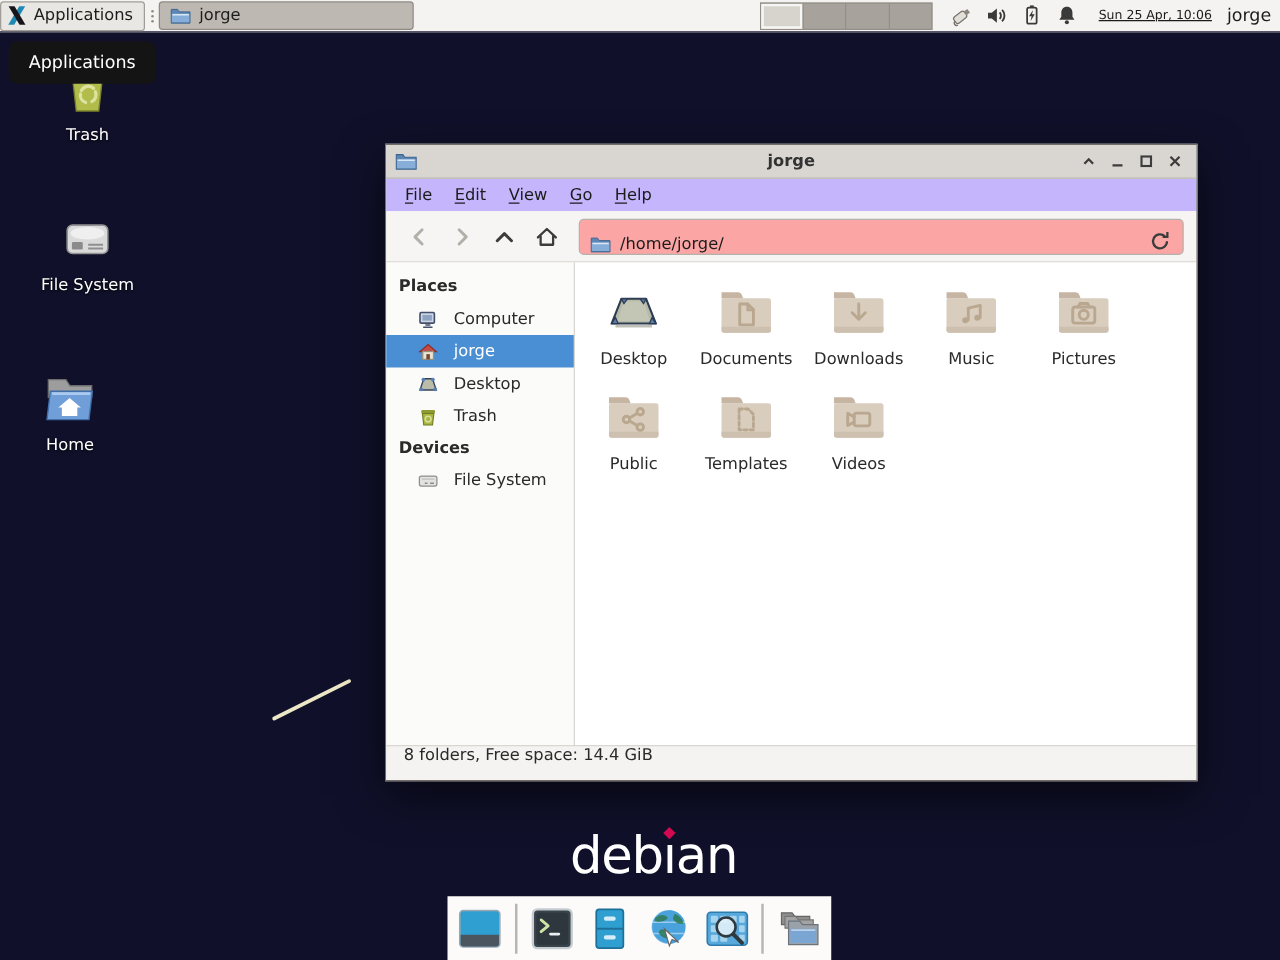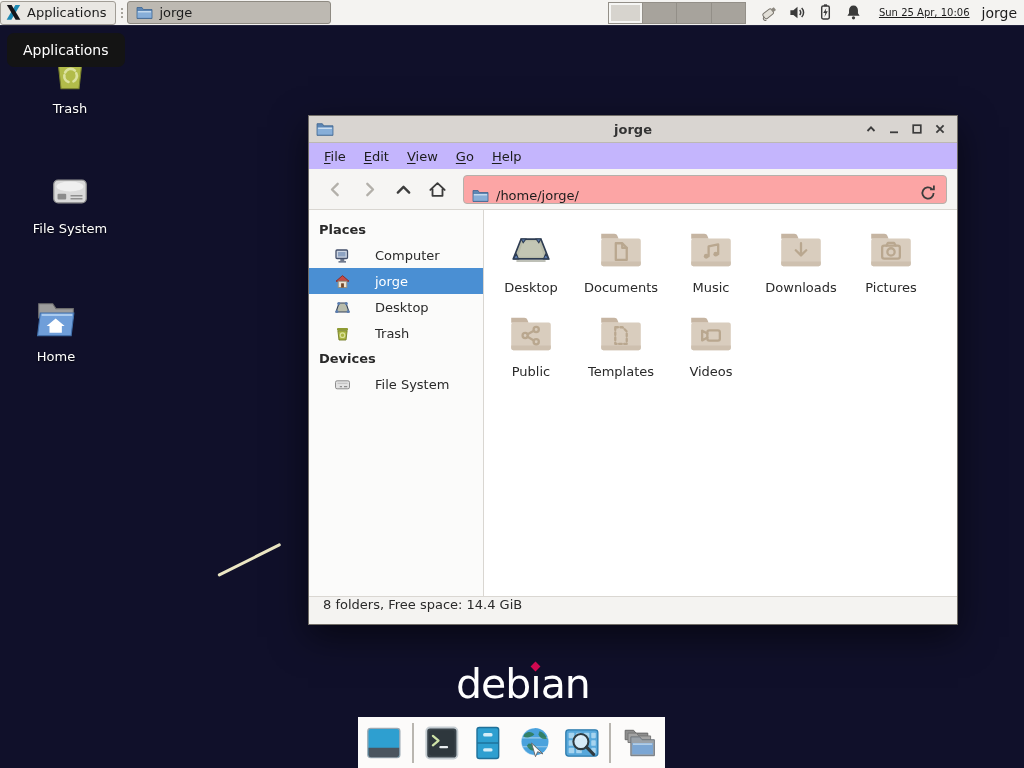--- a/index.html
+++ b/index.html
@@ -69,23 +69,23 @@
   #toolbar { height:41px; background:#f6f5f3; border-bottom:1px solid #d9d6d1; display:flex;
              align-items:center; padding:0 10px; gap:2px; flex:0 0 auto; }
   .tb-btn { width:32px; height:30px; display:flex; align-items:center; justify-content:center; border-radius:3px; }
   .tb-btn .icon { width:21px; height:21px; }
   #location-bar { flex:1; height:29px; margin-left:8px; background:#fca5a5; border:1px solid #b5b1ab;
                   border-radius:4px; display:flex; align-items:flex-end; padding:0 8px; gap:7px; }
   #location-bar .icon.loc { width:17px; height:15px; }
   #reload-btn { margin-left:auto; width:20px; height:20px; }
 
   #win-body { flex:1; display:flex; min-height:0; }
-  #sidebar { width:175px; background:#fbfbfa; border-right:1px solid #d9d6d1; padding-top:7px; }
+  #sidebar { width:151px; background:#fbfbfa; border-right:1px solid #d9d6d1; padding-top:7px; }
   .sb-header { font-weight:bold; padding:5px 10px 5px 10px; color:#2a2a2a; }
-  .sb-item { height:26px; display:flex; align-items:center; gap:24px; padding-left:25px; color:#2a2a2a; }
+  .sb-item { height:26px; display:flex; align-items:center; gap:12px; padding-left:25px; color:#2a2a2a; }
   .sb-item .icon { width:17px; height:17px; flex:0 0 auto; }
   .sb-item.sel { background:#4a8fd3; color:#fff; }
   #iconview { flex:1; background:#fff; padding:15px 0 0 2px; display:flex; flex-wrap:wrap;
               align-content:flex-start; }
   .file-item { width:90px; margin-bottom:14px; display:flex; flex-direction:column; align-items:center; }
   .file-item .icon { width:50px; height:50px; }
   .file-item .lbl { margin-top:5px; font-size:13px; color:#2a2a2a; }
   #statusbar { height:28px; background:#f4f3f1; border-top:1px solid #dad7d2; display:flex;
                padding-left:14px; color:#2a2a2a; flex:0 0 auto; }
 
@@ -381,40 +381,40 @@
           </span>
           <span class="lbl">Documents</span>
         </div>
         <div class="file-item">
           <span class="icon">
             <svg viewBox="0 0 48 48">
               <path d="M5 8.5 h12.5 c1.6 0 2.6 .7 3.1 2 l1.1 2.7 H5 Z" fill="#c6b5a2"></path>
               <rect x="5" y="13" width="38" height="26.5" rx="2" fill="#d9cdbe"></rect>
               <path d="M5 35 h38 v2.5 a2 2 0 0 1 -2 2 H7 a2 2 0 0 1 -2 -2 Z" fill="#cec0af"></path>
               <g fill="none" stroke="#b9a78f" stroke-width="2.2" stroke-linecap="round" stroke-linejoin="round">
+                <path d="M24 17.5 V28.5 M19 24.2 l5 5 5 -5"></path>
+              </g>
+            </svg>
+          </span>
+          <span class="lbl">Downloads</span>
+        </div>
+        <div class="file-item">
+          <span class="icon">
+            <svg viewBox="0 0 48 48">
+              <path d="M5 8.5 h12.5 c1.6 0 2.6 .7 3.1 2 l1.1 2.7 H5 Z" fill="#c6b5a2"></path>
+              <rect x="5" y="13" width="38" height="26.5" rx="2" fill="#d9cdbe"></rect>
+              <path d="M5 35 h38 v2.5 a2 2 0 0 1 -2 2 H7 a2 2 0 0 1 -2 -2 Z" fill="#cec0af"></path>
+              <g fill="none" stroke="#b9a78f" stroke-width="2.2" stroke-linecap="round" stroke-linejoin="round">
                 <circle cx="19.4" cy="30" r="2.3" fill="#b9a78f" stroke="none"></circle>
                 <circle cx="28.6" cy="28" r="2.3" fill="#b9a78f" stroke="none"></circle>
                 <path d="M21.7 30 V20.6 l9.2 -2 V28"></path>
               </g>
             </svg>
           </span>
           <span class="lbl">Music</span>
-        </div>
-        <div class="file-item">
-          <span class="icon">
-            <svg viewBox="0 0 48 48">
-              <path d="M5 8.5 h12.5 c1.6 0 2.6 .7 3.1 2 l1.1 2.7 H5 Z" fill="#c6b5a2"></path>
-              <rect x="5" y="13" width="38" height="26.5" rx="2" fill="#d9cdbe"></rect>
-              <path d="M5 35 h38 v2.5 a2 2 0 0 1 -2 2 H7 a2 2 0 0 1 -2 -2 Z" fill="#cec0af"></path>
-              <g fill="none" stroke="#b9a78f" stroke-width="2.2" stroke-linecap="round" stroke-linejoin="round">
-                <path d="M24 17.5 V28.5 M19 24.2 l5 5 5 -5"></path>
-              </g>
-            </svg>
-          </span>
-          <span class="lbl">Downloads</span>
         </div>
         <div class="file-item">
           <span class="icon">
             <svg viewBox="0 0 48 48">
               <path d="M5 8.5 h12.5 c1.6 0 2.6 .7 3.1 2 l1.1 2.7 H5 Z" fill="#c6b5a2"></path>
               <rect x="5" y="13" width="38" height="26.5" rx="2" fill="#d9cdbe"></rect>
               <path d="M5 35 h38 v2.5 a2 2 0 0 1 -2 2 H7 a2 2 0 0 1 -2 -2 Z" fill="#cec0af"></path>
               <g fill="none" stroke="#b9a78f" stroke-width="2.2" stroke-linecap="round" stroke-linejoin="round">
                 <rect x="15.5" y="19.8" width="17" height="12.4" rx="2"></rect>
                 <circle cx="24" cy="25.8" r="3.5"></circle>

